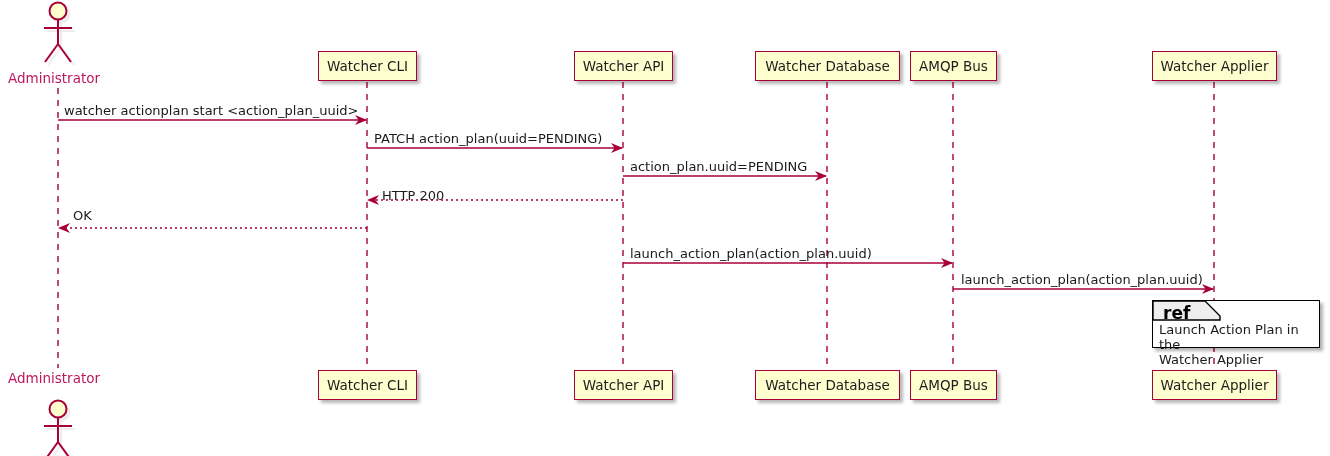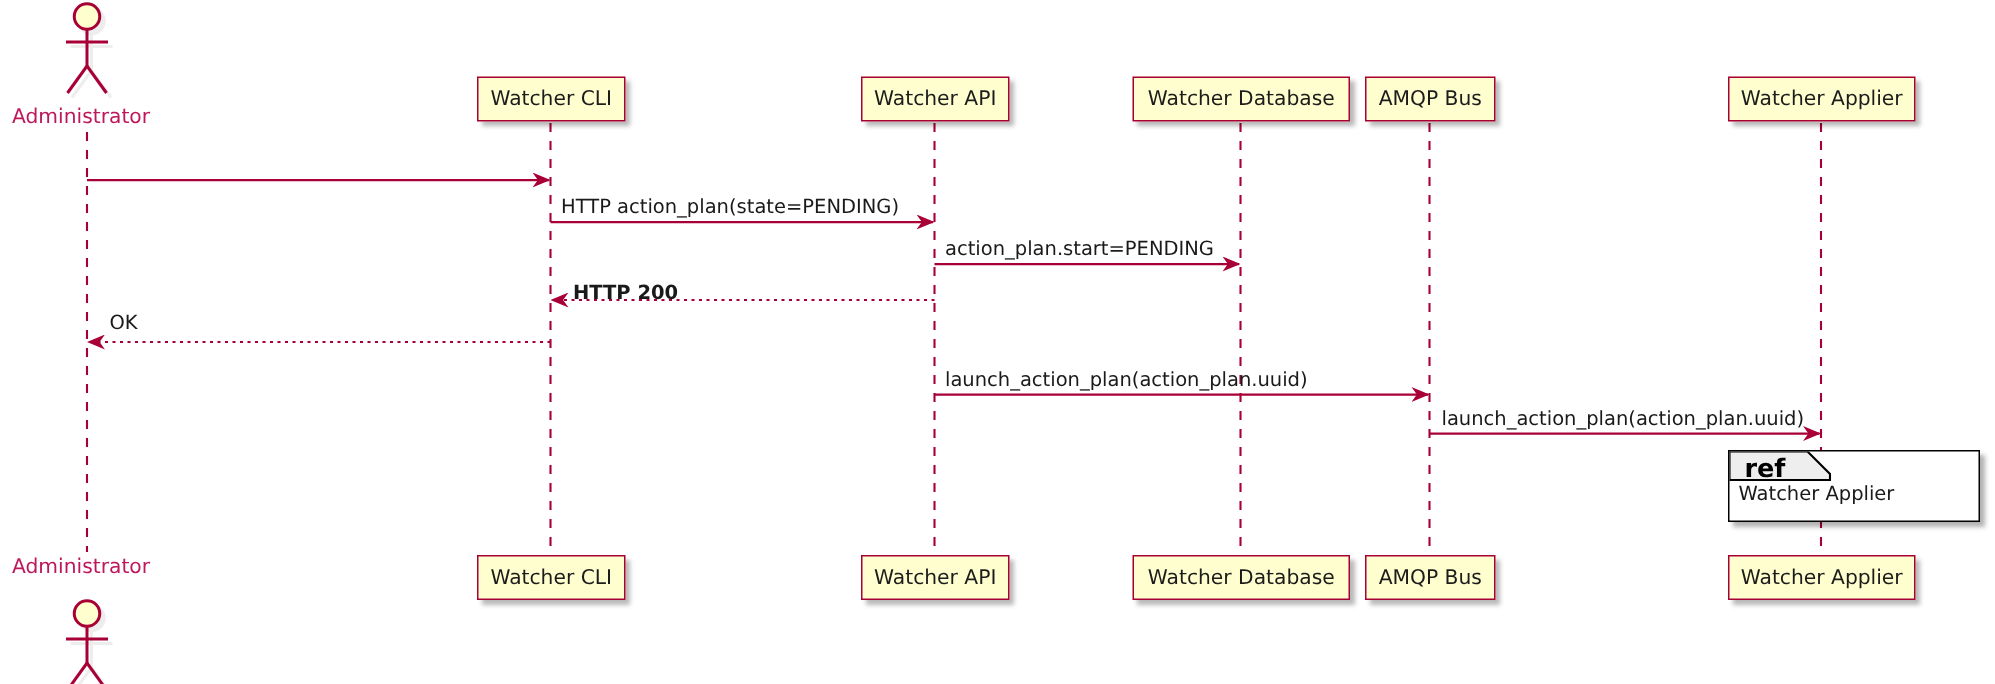--- a/index.html
+++ b/index.html
@@ -180,31 +180,33 @@
   <div class="participant-box" style="left:910px; top:370px; width:87px; height:30px;">
     <span>AMQP Bus</span>
   </div>
   <div class="participant-box" style="left:1152px; top:370px; width:125px; height:30px;">
     <span>Watcher Applier</span>
   </div>
 
   <div class="actor-label" style="left:8px; top:70px;">Administrator</div>
   <div class="actor-label" style="left:8px; top:370px;">Administrator</div>
 
-  <div class="msg-label" style="left:374px; top:131px;">HTTP action_plan(state=PENDING)</div>
-  <div class="msg-label" style="left:630px; top:159px;">action_plan.start=PENDING</div>
-  <div class="msg-label" style="left:382px; top:188px;font-weight:bold;">HTTP 200</div>
+  <div class="msg-label" style="left:64px; top:103px;">watcher actionplan start &lt;action_plan_uuid&gt;</div>
+  <div class="msg-label" style="left:374px; top:131px;">PATCH action_plan(uuid=PENDING)</div>
+  <div class="msg-label" style="left:630px; top:159px;">action_plan.uuid=PENDING</div>
+  <div class="msg-label" style="left:382px; top:188px;">HTTP 200</div>
   <div class="msg-label" style="left:73px; top:208px;">OK</div>
   <div class="msg-label" style="left:630px; top:246px;">launch_action_plan(action_plan.uuid)</div>
   <div class="msg-label" style="left:961px; top:272px;">launch_action_plan(action_plan.uuid)</div>
 
   <div class="ref-box" id="ref-box" style="left:1152px; top:300px; width:168px; height:48px;">
     <div class="ref-tab" style="clip-path: polygon(0 0, 52px 0, 68px 16px, 68px 19px, 0 19px);"></div>
     <svg width="68" height="20" style="position:absolute;left:0;top:0;">
       <path d="M0,0 L52,0 L67,15 L67,19 L0,19 Z" fill="none" stroke="#000000" stroke-width="1.4"></path>
     </svg>
     <div class="ref-tab-title">ref</div>
     <div class="ref-body">
+      <div>Launch Action Plan in the</div>
       <div>Watcher Applier</div>
     </div>
   </div>
 
 </div>
 
 </body></html>

